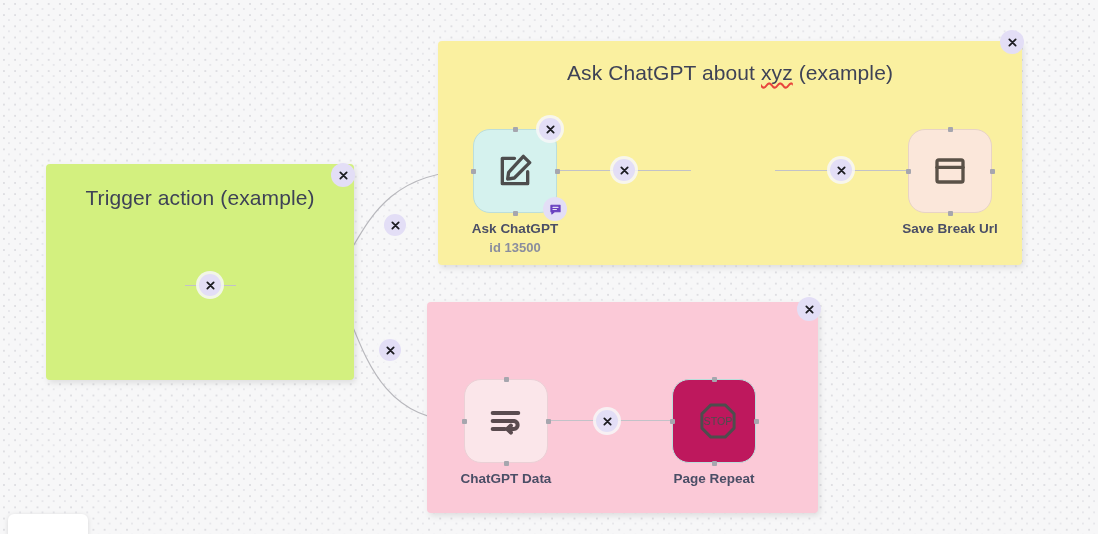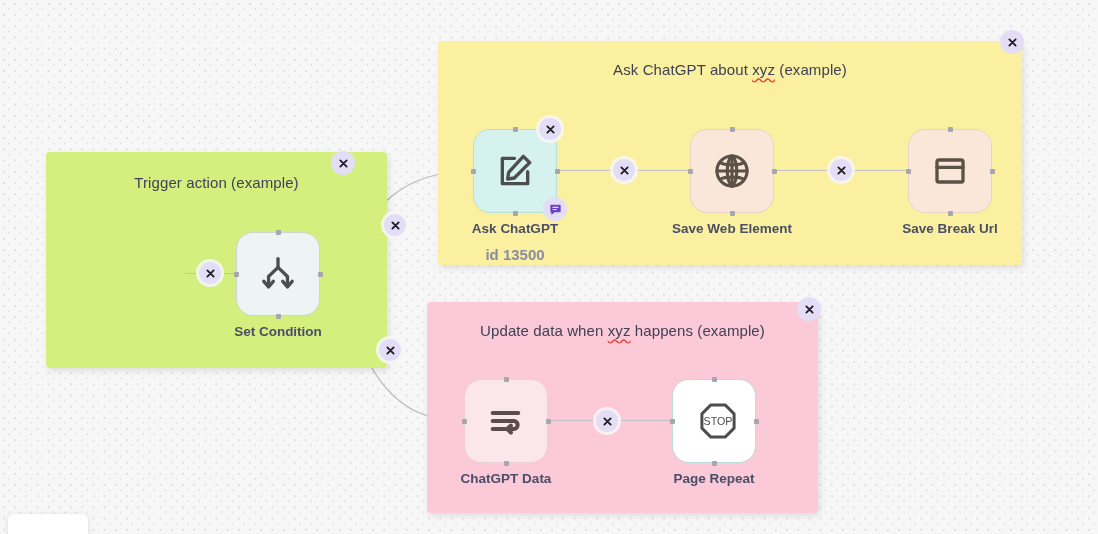--- a/index.html
+++ b/index.html
@@ -46,21 +46,21 @@
   .group {
     position: absolute;
     border-radius: 4px;
     box-shadow: 2px 3px 6px rgba(0,0,0,0.10);
   }
   .group-title {
     position: absolute;
     left: 0;
     right: 0;
     text-align: center;
-    font-size: 15px;
+    font-size: 21px;
     color: #3e4256;
     letter-spacing: 0.1px;
     white-space: nowrap;
   }
   .misspelled {
     text-decoration: underline wavy #e8453c;
     text-decoration-skip-ink: none;
     text-underline-offset: 2px;
   }
 
@@ -91,36 +91,36 @@
     top: 92px;
     left: 50%;
     transform: translateX(-50%);
     white-space: nowrap;
     font-size: 13.5px;
     font-weight: bold;
     color: #4a4e66;
   }
   .node-sublabel {
     position: absolute;
-    top: 117px;
+    top: 111px;
     left: 50%;
     transform: translateX(-50%);
     white-space: nowrap;
-    font-size: 15px;
+    font-size: 13px;
     font-weight: bold;
     color: #8a8d9e;
   }
 
   
   .fill-mint   { background: #e9f9e6; border: 1px solid #cfdccd; }
   .fill-slate  { background: #eef3f4; border: 1px solid #ccd5d6; }
   .fill-cyan   { background: #d5f2ee; border: 1px solid #bcdedb; }
   .fill-peach  { background: #fbe7da; border: 1px solid #e8d3c6; }
   .fill-rose   { background: #fbe6ea; border: 1px solid #ebd0d6; }
-  .fill-aqua   { background: #ffffff; border: 1px solid #b9dedb; padding-left: 8px; }
+  .fill-aqua   { background: #be185d; border: 1px solid #b9dedb; padding-left: 8px; }
 
   
   .port {
     position: absolute;
     width: 5px;
     height: 5px;
     background: #a6a6ae;
     border-radius: 1px;
   }
   .port.left   { left: -2.5px;  top: 50%;  margin-top: -2.5px; }
@@ -186,51 +186,35 @@
 
 <div id="canvas">
 
   <svg id="edges" viewBox="0 0 1098 534" xmlns="http://www.w3.org/2000/svg">
 
     <path d="M 318 280 C 360 280, 352 171, 472 171"></path>
 
     <path d="M 318 280 C 360 280, 348 421, 461 421"></path>
   </svg>
 
-  <div class="group group-green" style="left:46px; top:152px; width:308px; height:216px;padding-left:33px;">
+  <div class="group group-green" style="left:46px; top:164px; width:308px; height:216px;">
 
     <div class="group-title" style="top:22px;">
       <span>Trigger action (example)</span>
     </div>
 
     <div class="inline-edge" style="left:139px; top:121px; width:51px;"></div>
 
 
     <div class="xbtn" style="left:153px; top:110px;">
       <svg width="9" height="9" viewBox="0 0 10 10" stroke="#1c1c22" stroke-width="2" stroke-linecap="round">
         <path d="M1.5 1.5 L8.5 8.5 M8.5 1.5 L1.5 8.5"></path>
       </svg>
     </div>
 
-    <div class="node" style="left:190px; top:80px;">
-      <div class="node-box fill-slate">
-        <svg width="42" height="42" viewBox="0 0 24 24" fill="none" stroke="#4d4d4d" stroke-width="1.9" stroke-linecap="round" stroke-linejoin="round">
-          <path d="M12 3.2 L12 8.2"></path>
-          <path d="M12 8.2 L6.6 13.4 L6.6 19.0"></path>
-          <path d="M12 8.2 L17.4 13.4 L17.4 19.0"></path>
-          <path d="M3.9 16.2 L6.6 19.4 L9.3 16.2"></path>
-          <path d="M14.7 16.2 L17.4 19.4 L20.1 16.2"></path>
-        </svg>
-      </div>
-      <span class="port left"></span>
-      <span class="port right"></span>
-      <span class="port top"></span>
-      <span class="port bottom"></span>
-      <span class="node-label">Set Condition</span>
-    </div>
 
     <div class="xbtn group-close" style="left:285px; top:-1px;">
       <svg width="9" height="9" viewBox="0 0 10 10" stroke="#1c1c22" stroke-width="2" stroke-linecap="round">
         <path d="M1.5 1.5 L8.5 8.5 M8.5 1.5 L1.5 8.5"></path>
       </svg>
     </div>
   </div>
 
   <div class="group group-yellow" style="left:438px; top:41px; width:584px; height:224px;">
 
@@ -270,38 +254,20 @@
       <span class="node-label">Ask ChatGPT</span>
       <span class="node-sublabel">id 13500</span>
     </div>
 
     <div class="xbtn" style="left:175px; top:118px;">
       <svg width="9" height="9" viewBox="0 0 10 10" stroke="#1c1c22" stroke-width="2" stroke-linecap="round">
         <path d="M1.5 1.5 L8.5 8.5 M8.5 1.5 L1.5 8.5"></path>
       </svg>
     </div>
 
-    <div class="node" style="left:252px; top:88px;">
-      <div class="node-box fill-peach">
-        <svg width="42" height="42" viewBox="0 0 24 24" fill="none" stroke="#5a5147" stroke-width="1.8" stroke-linecap="round" stroke-linejoin="round">
-          <circle cx="12" cy="12" r="8.6"></circle>
-          <path d="M3.4 12 H20.6"></path>
-          <path d="M12 3.4 V20.6"></path>
-          <path d="M12 3.4 C8.4 6.6 8.4 17.4 12 20.6"></path>
-          <path d="M12 3.4 C15.6 6.6 15.6 17.4 12 20.6"></path>
-          <path d="M5.2 7.2 C7.8 8.9 16.2 8.9 18.8 7.2"></path>
-          <path d="M5.2 16.8 C7.8 15.1 16.2 15.1 18.8 16.8"></path>
-        </svg>
-      </div>
-      <span class="port left"></span>
-      <span class="port right"></span>
-      <span class="port top"></span>
-      <span class="port bottom"></span>
-      <span class="node-label">Save Web Element</span>
-    </div>
 
     <div class="xbtn" style="left:392px; top:118px;">
       <svg width="9" height="9" viewBox="0 0 10 10" stroke="#1c1c22" stroke-width="2" stroke-linecap="round">
         <path d="M1.5 1.5 L8.5 8.5 M8.5 1.5 L1.5 8.5"></path>
       </svg>
     </div>
 
     <div class="node" style="left:470px; top:88px;">
       <div class="node-box fill-peach">
         <svg width="40" height="40" viewBox="0 0 24 24" fill="none" stroke="#5a5147" stroke-width="2" stroke-linecap="round" stroke-linejoin="round">
@@ -318,23 +284,20 @@
 
     <div class="xbtn group-close" style="left:562px; top:-11px;">
       <svg width="9" height="9" viewBox="0 0 10 10" stroke="#1c1c22" stroke-width="2" stroke-linecap="round">
         <path d="M1.5 1.5 L8.5 8.5 M8.5 1.5 L1.5 8.5"></path>
       </svg>
     </div>
   </div>
 
   <div class="group group-pink" style="left:427px; top:302px; width:391px; height:211px;">
 
-    <div class="group-title" style="top:20px;">
-      <span>Update data when </span><span class="misspelled">xyz</span><span> happens (example)</span>
-    </div>
 
     <div class="inline-edge" style="left:121px; top:118px; width:125px;"></div>
 
     <div class="node" style="left:37px; top:77px;">
       <div class="node-box fill-rose">
         <svg width="42" height="42" viewBox="0 0 24 24" fill="none" stroke="#5a4b4f" stroke-width="2.3" stroke-linecap="round" stroke-linejoin="round">
           <path d="M4.4 7.4 H19.0"></path>
           <path d="M4.4 12.0 H16.4"></path>
           <path d="M4.4 16.6 H11.4"></path>
           <path d="M16.4 12.0 C19.4 12.0 19.4 16.6 16.4 16.6 L13.0 16.6"></path>

